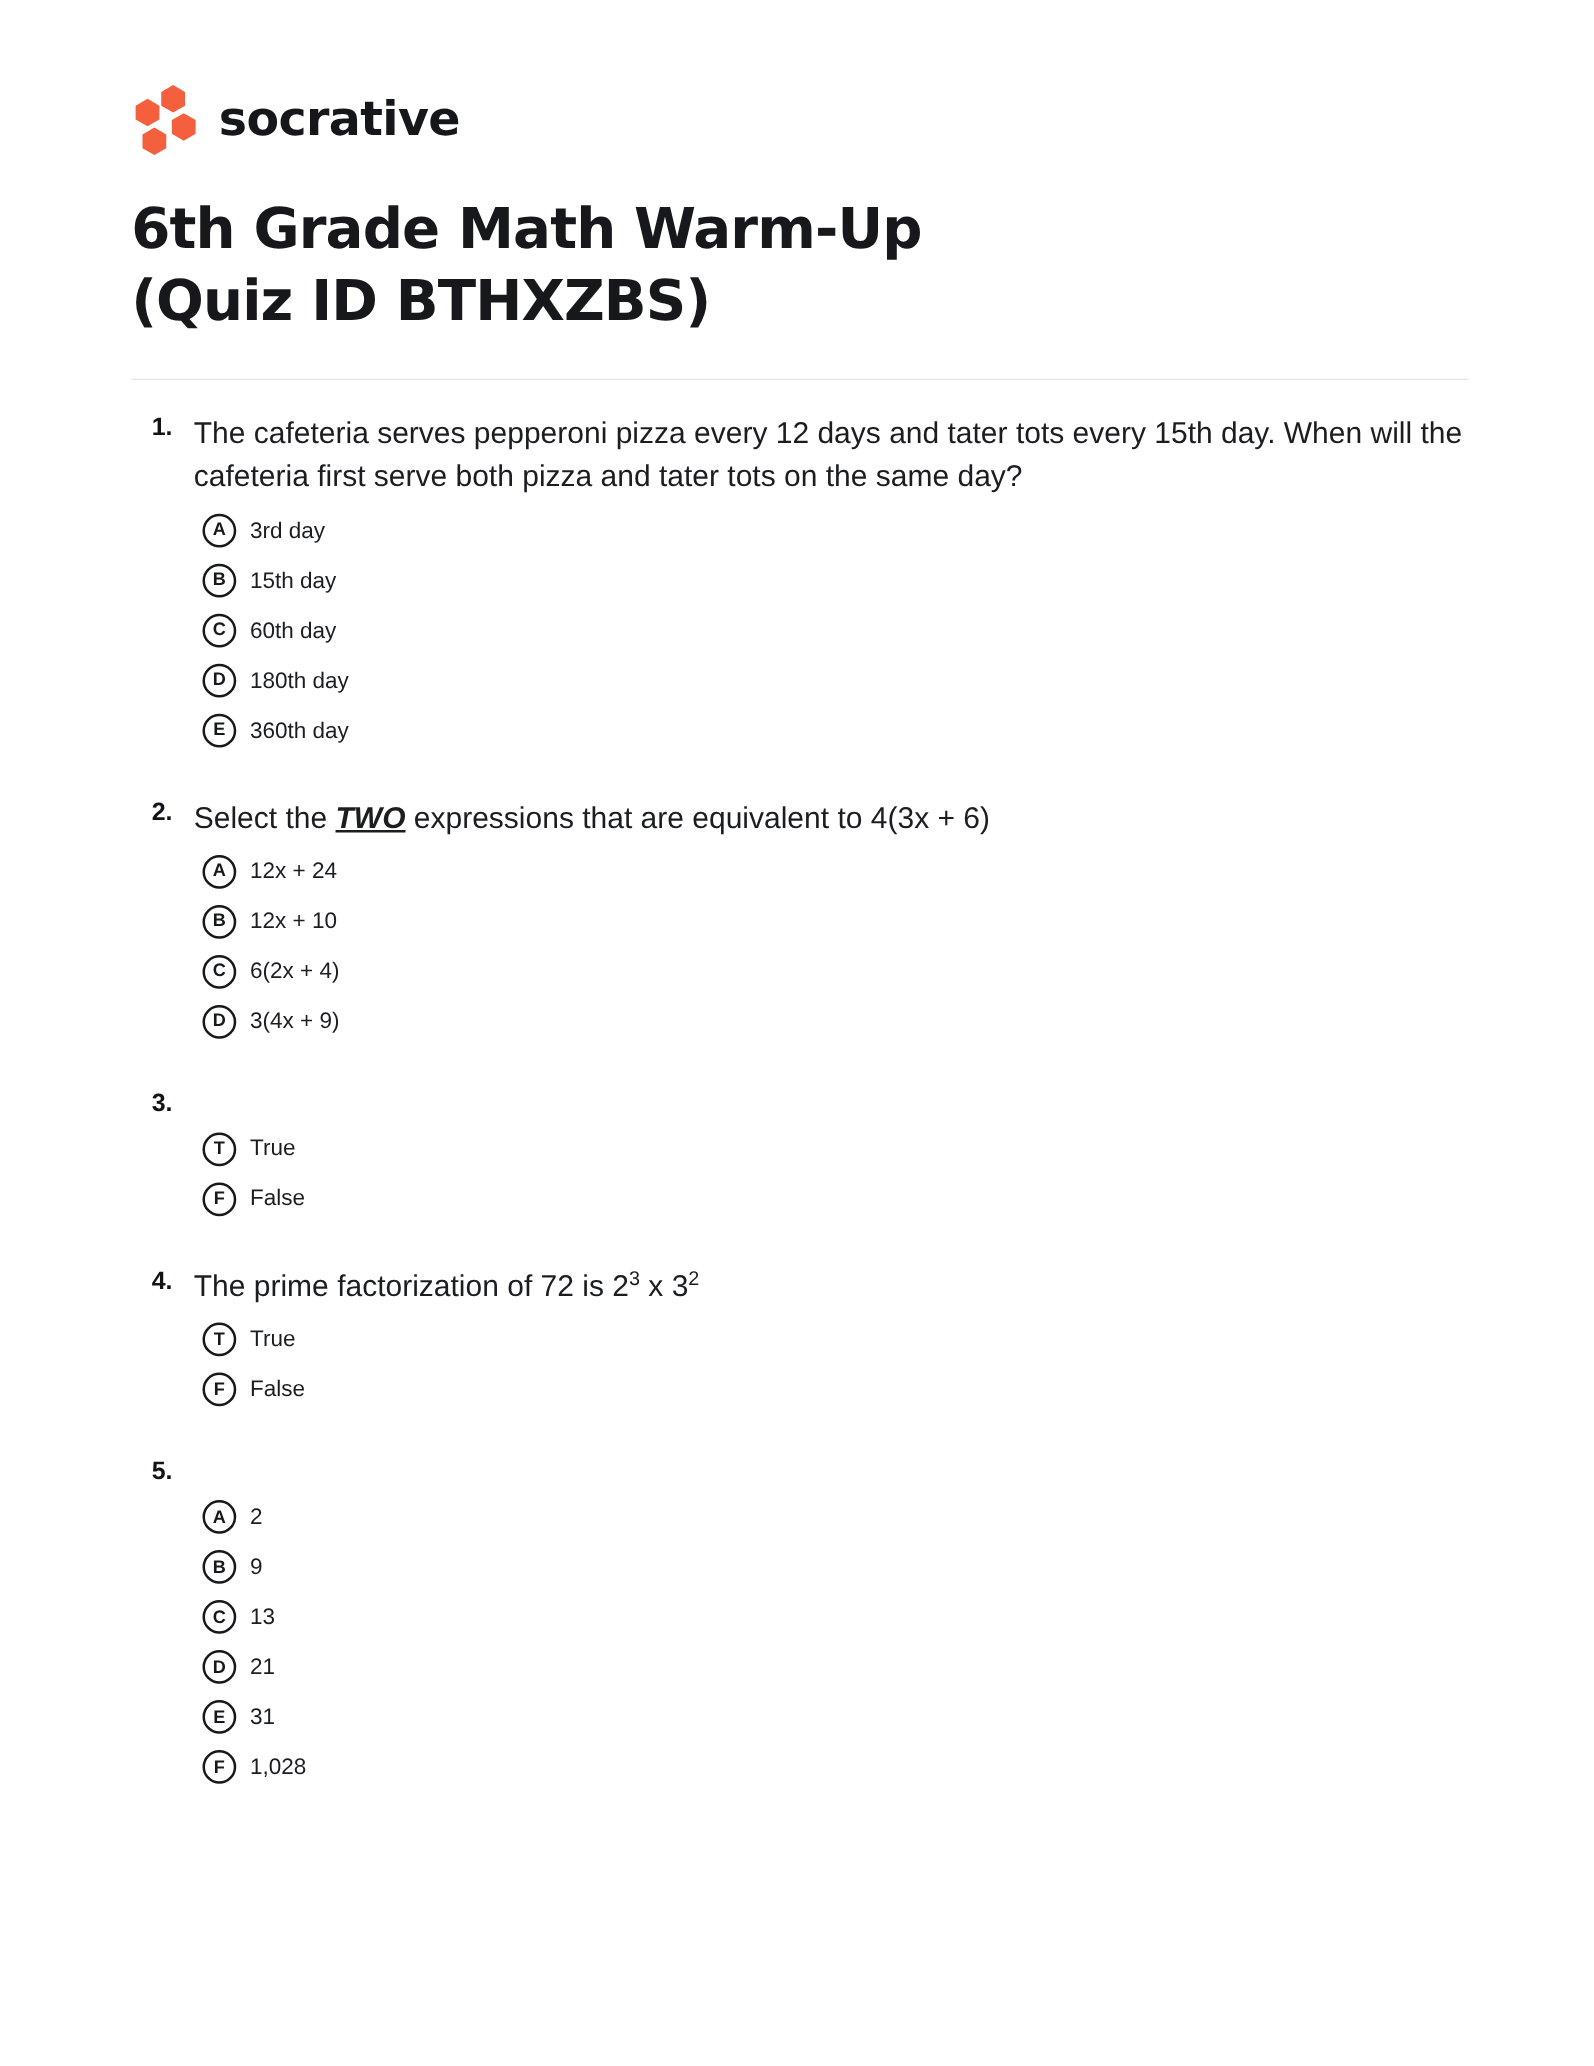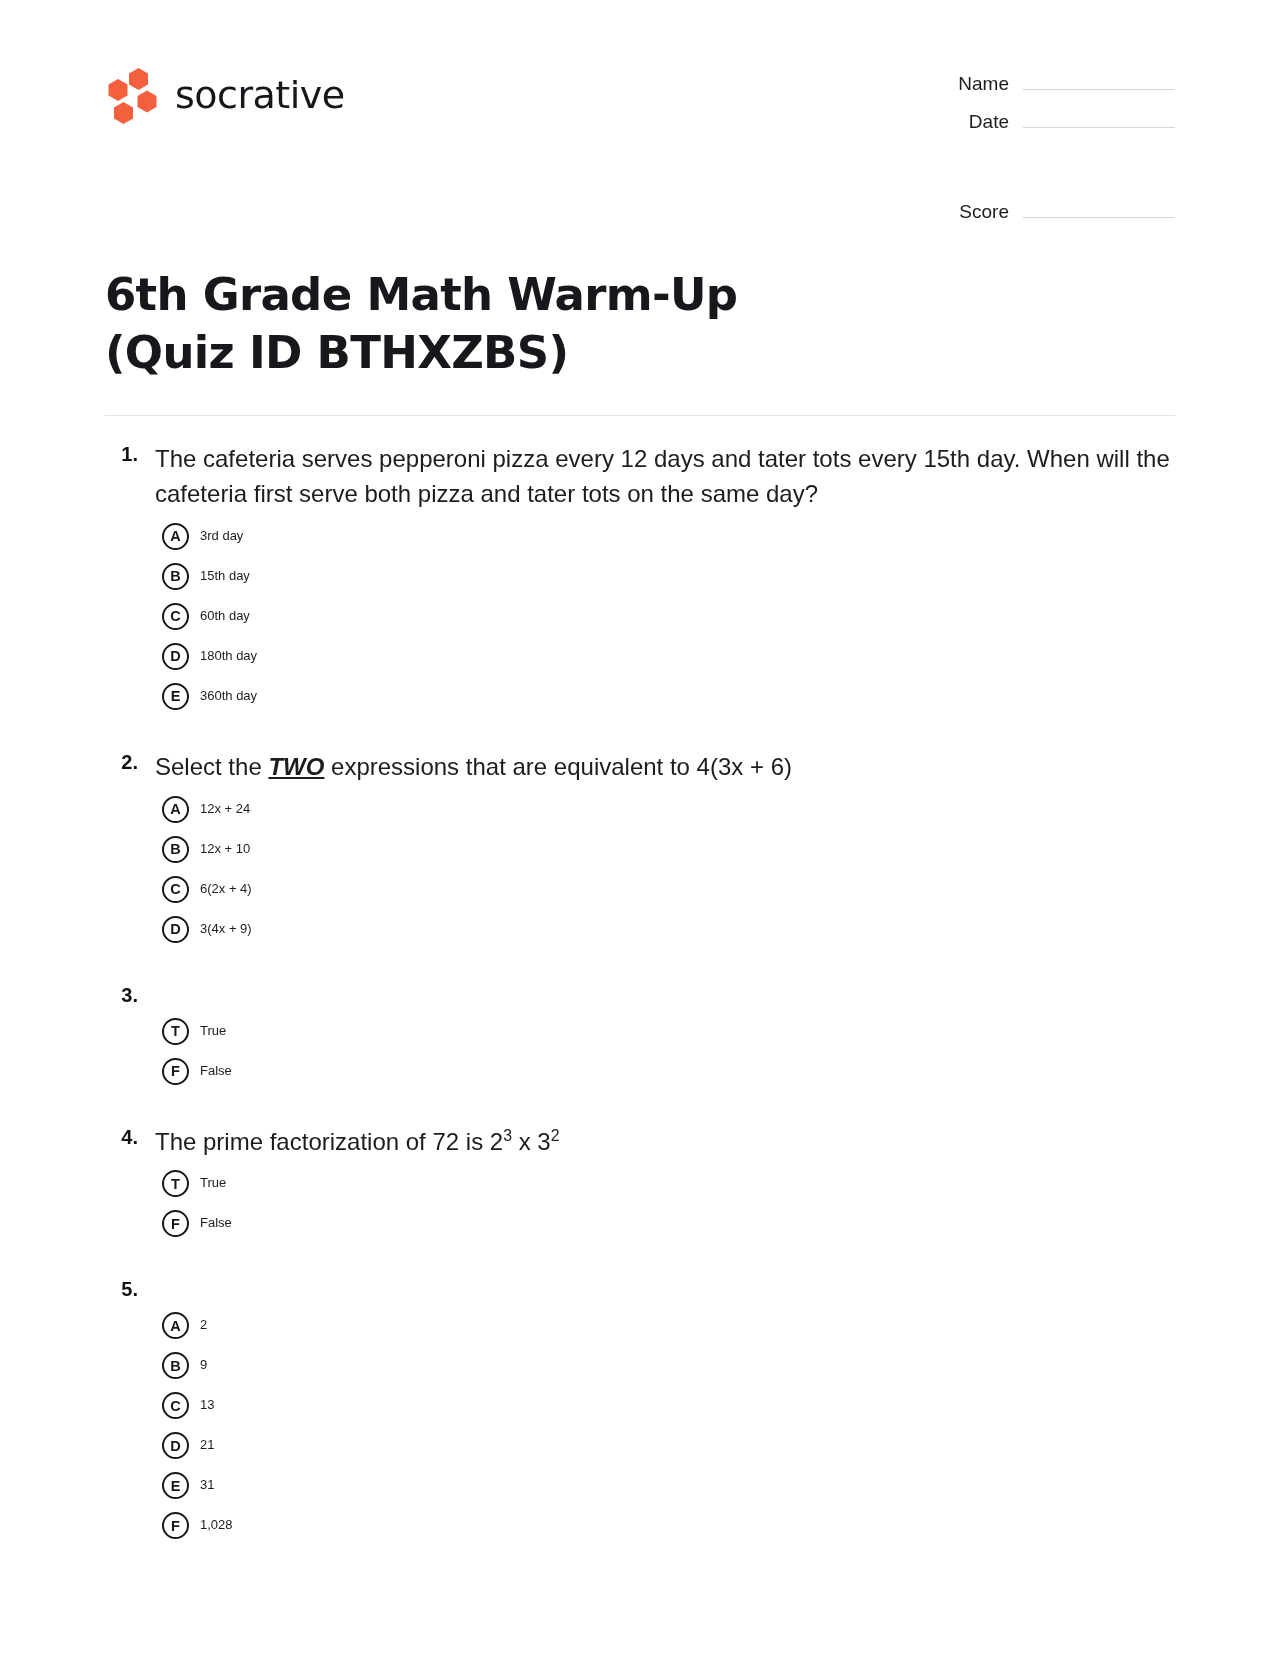--- a/index.html
+++ b/index.html
@@ -40,21 +40,21 @@
   }
   .brand-mark {
     width: 56px;
     height: 58px;
     position: relative;
     flex: 0 0 auto;
   }
   .brand-wordmark {
     font-family: "DejaVu Sans", sans-serif;
     font-size: 38px;
-    font-weight: 400;
+    font-weight: 700;
     letter-spacing: -0.5px;
     color: #15171a;
     line-height: 1;
   }
 
   .meta-fields {
     width: 240px;
     margin-top: 8px;
   }
   .meta-row {
@@ -159,21 +159,21 @@
     align-items: center;
     justify-content: center;
     font-size: 14.5px;
     font-weight: 700;
     color: #16181b;
     flex: 0 0 auto;
     margin-left: 57px;
     font-family: "Liberation Sans", sans-serif;
   }
   .option-text {
-    font-size: 13px;
+    font-size: 18px;
     color: #1b1d20;
     line-height: 1.3;
   }
 </style>
 </head>
 <body>
 
 <div class="page">
 
   <div class="header">
@@ -185,34 +185,20 @@
             <polygon points="33.5,2 43,7.5 43,18.5 33.5,24 24,18.5 24,7.5"></polygon>
             <polygon points="13,13 22.5,18.5 22.5,29.5 13,35 3.5,29.5 3.5,18.5"></polygon>
             <polygon points="42,24.5 51.5,30 51.5,41 42,46.5 32.5,41 32.5,30"></polygon>
             <polygon points="18.5,36 28,41.5 28,52.5 18.5,58 9,52.5 9,41.5"></polygon>
           </g>
         </svg>
       </div>
       <div class="brand-wordmark">socrative</div>
     </div>
 
-    <div class="meta-fields">
-      <div class="meta-row">
-        <span class="meta-label">Name</span>
-        <span class="meta-line"></span>
-      </div>
-      <div class="meta-row">
-        <span class="meta-label">Date</span>
-        <span class="meta-line"></span>
-      </div>
-      <div class="meta-row score">
-        <span class="meta-label">Score</span>
-        <span class="meta-line"></span>
-      </div>
-    </div>
 
   </div>
 
   <div class="title-block">
     <h1 class="quiz-title">6th Grade Math Warm-Up (Quiz ID BTHXZBS)</h1>
   </div>
 
   <div class="divider"></div>
 
   <div class="questions">

